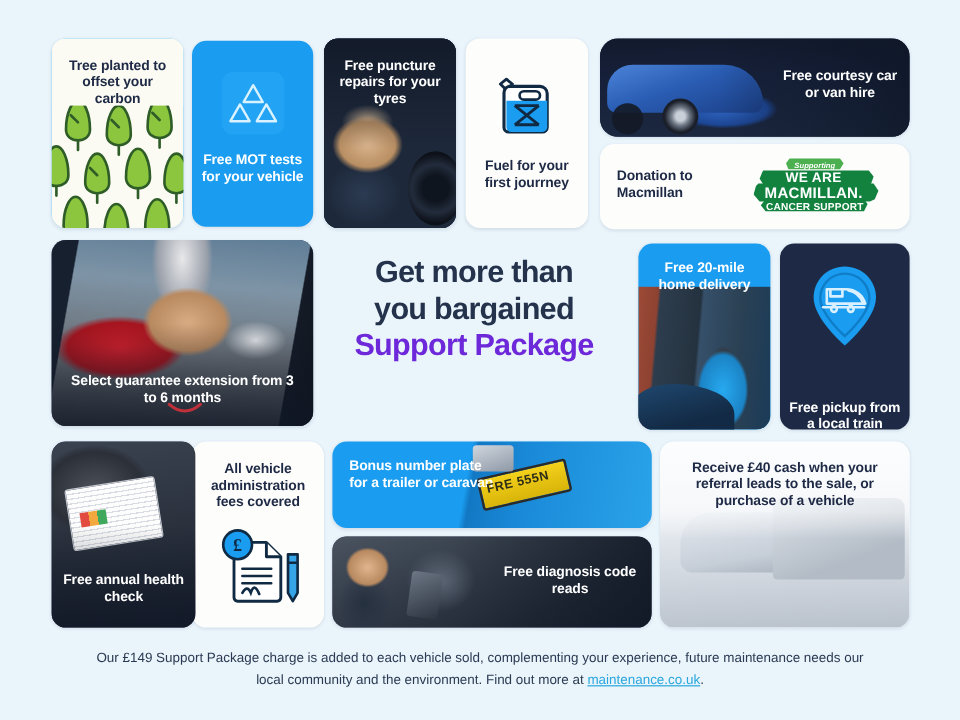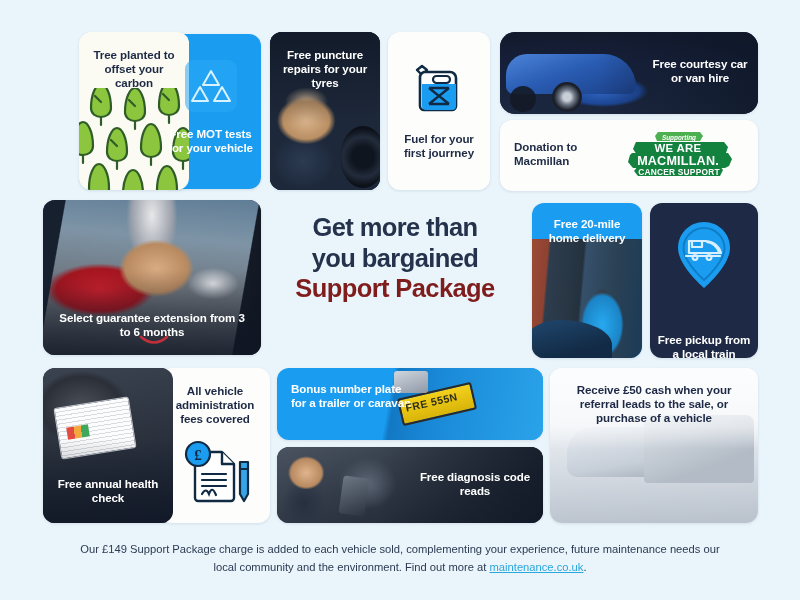--- a/index.html
+++ b/index.html
@@ -27,21 +27,21 @@
   
   .card {
     position: absolute;
     border-radius: 12px;
     overflow: hidden;
     box-shadow: 0 1px 3px rgba(20,40,70,.10);
   }
   .card.dark  { background: #1e2a45; }
   .card.blue  { background: #1a9df0; }
   .card.white { background: #fdfdfb; }
-  .card.cream { background: #7dd3fc; margin-left: 36px; }
+  .card.cream { background: #7dd3fc; }
 
   .card-text {
     position: absolute;
     z-index: 4;
     font-weight: 700;
     line-height: 1.22;
     letter-spacing: -0.1px;
   }
   .t-dark  { color: #1e2a45; }
   .t-white { color: #ffffff; }
@@ -205,21 +205,21 @@
 
   
   #hero {
     position: absolute;
     text-align: center;
     font-weight: 700;
     line-height: 1.2;
     color: #24324b;
     letter-spacing: -0.6px;
   }
-  #hero .accent { color: #7f1d1d; }
+  #hero .accent { color: #6d28d9; }
 
   
   #footer {
     position: absolute;
     left: 70px; right: 70px; top: 540px;
     text-align: center;
     font-size: 11.2px;
     line-height: 1.62;
     color: #2b3a52;
     font-weight: 400;
@@ -380,21 +380,21 @@
           <path d="M34 23 c6 1 10 5 12 10"></path>
           <path d="M13 37 h34"></path>
           <circle cx="22" cy="38.5" r="2.4"></circle>
           <circle cx="36" cy="38.5" r="2.4"></circle>
         </g>
       </svg>
     </div>
     <div class="card-text t-white" style="left:6px; right:6px; top:98px; font-size:11.6px; text-align:center;margin-top:32px;">Free pickup from a local train station</div>
   </div>
 
-  <div class="card dark" style="left:43px; top:368px; width:130px; height:155px;">
+  <div class="card dark" style="left:43px; top:368px; width:120px; height:155px;">
     <div class="photo ph-clipboard"></div>
     <div class="scrim-bottom"></div>
     <div class="card-text t-white" style="left:6px; right:6px; bottom:18px; font-size:11.6px; text-align:center;">Free annual health check</div>
   </div>
 
   <div class="card white" style="left:160px; top:368px; width:110px; height:155px;">
     <div class="card-text t-dark" style="left:6px; right:6px; top:16px; font-size:11.6px; text-align:center;">All vehicle administration fees covered</div>
     <div class="icon-wrap" style="left:50%; top:70px; transform:translateX(-50%);">
       <svg width="74" height="66" viewBox="0 0 74 66" aria-hidden="true">
         <path d="M20 14 h24 l12 12 v34 a3 3 0 0 1 -3 3 h-33 a3 3 0 0 1 -3 -3 v-43 a3 3 0 0 1 3 -3 z" fill="#ffffff" stroke="#102a43" stroke-width="2.4" stroke-linejoin="round"></path>
@@ -418,20 +418,20 @@
 
   <div class="card dark" style="left:277px; top:447px; width:266px; height:76px;">
     <div class="photo ph-diag"></div>
     <div class="scrim-right"></div>
     <div class="card-text t-white" style="left:140px; right:10px; top:23px; font-size:11.6px; text-align:center;">Free diagnosis code reads</div>
   </div>
 
   <div class="card white" style="left:550px; top:368px; width:208px; height:155px;">
     <div class="photo ph-cars"></div>
     <div class="scrim-white-top"></div>
-    <div class="card-text t-dark" style="left:8px; right:8px; top:15px; font-size:11.6px; text-align:center;">Receive £50 cash when your referral leads to the sale, or purchase of a vehicle</div>
+    <div class="card-text t-dark" style="left:8px; right:8px; top:15px; font-size:11.6px; text-align:center;">Receive £40 cash when your referral leads to the sale, or purchase of a vehicle</div>
   </div>
 
   <div id="footer">
     <span>Our £149 Support Package charge is added to each vehicle sold, complementing your experience, future maintenance needs our local community and the environment. Find out more at </span><a href="#">maintenance.co.uk</a><span>.</span>
   </div>
 
 </div>
 
 </body></html>

